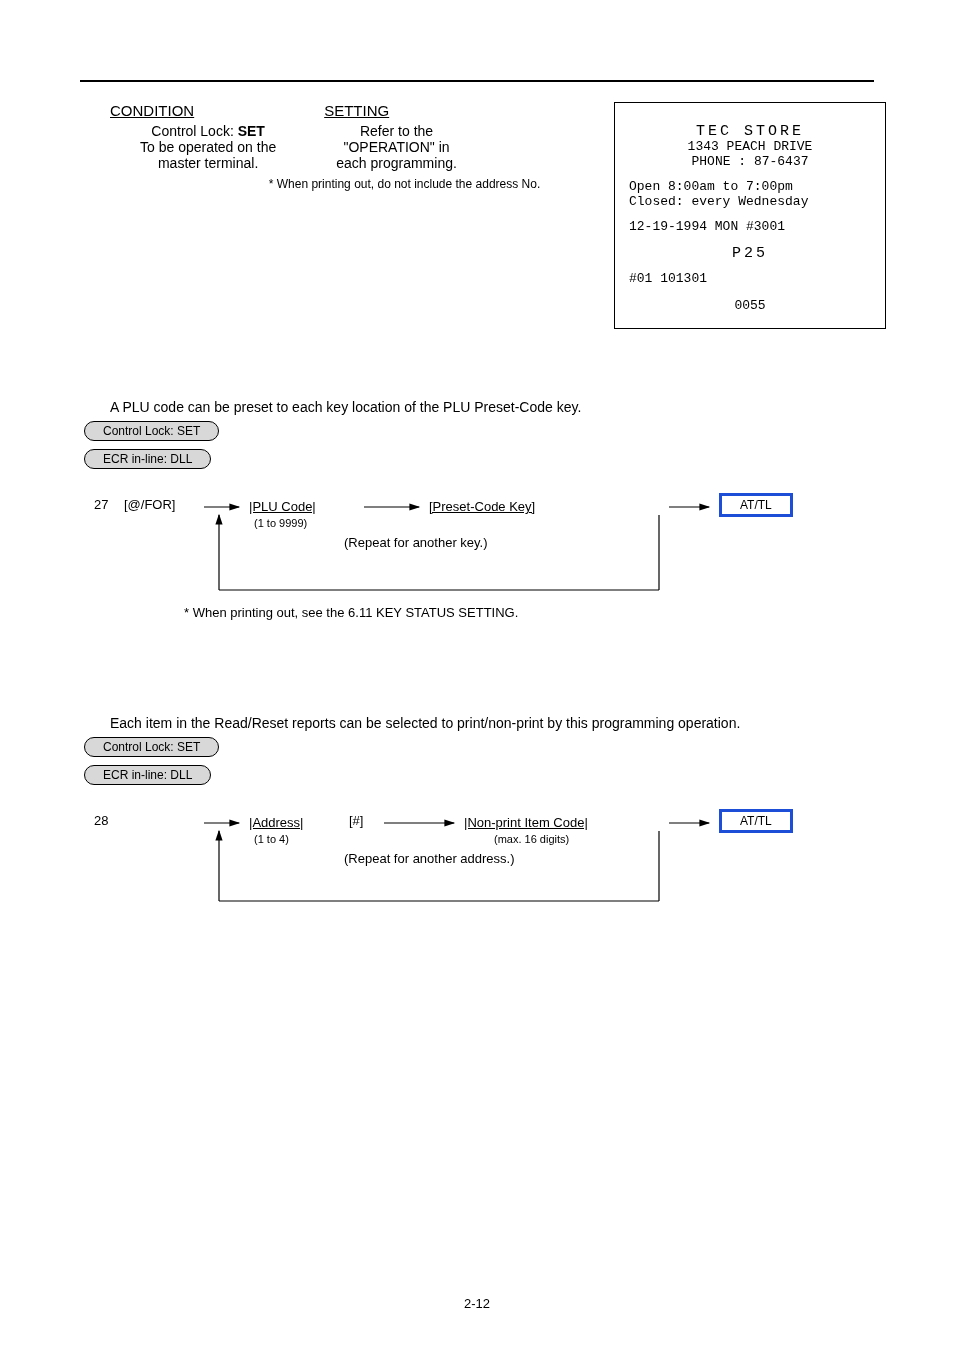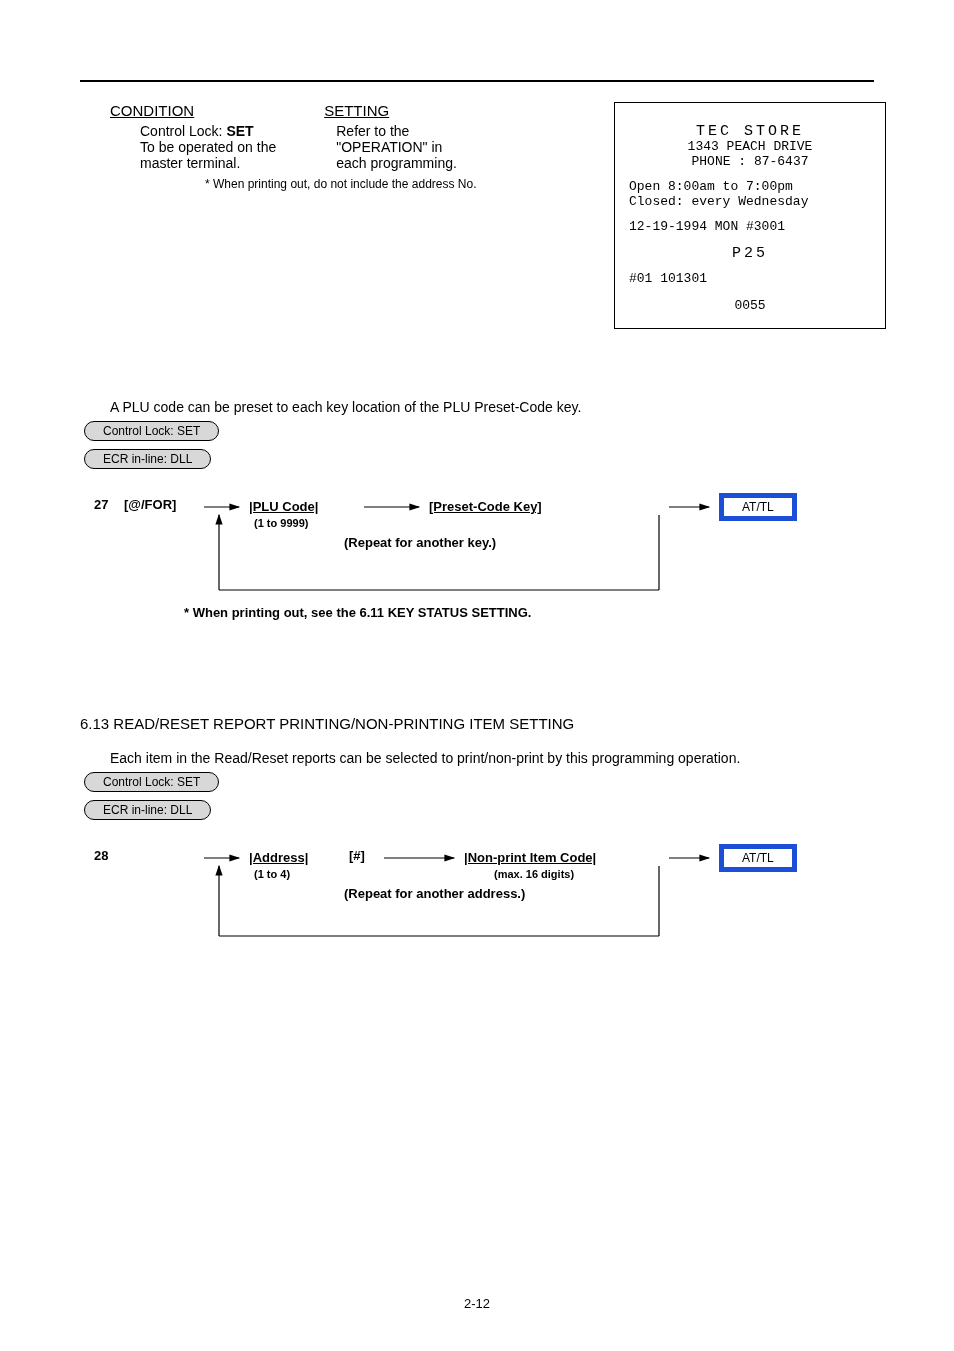--- a/index.html
+++ b/index.html
@@ -17,20 +17,21 @@
   }
   .hr-top {
     border-top: 2.5px solid #000;
     margin-top: 10px;
     margin-bottom: 20px;
   }
   .hdr-row { display: flex; }
   .hdr-left {
     flex: 1;
     padding-right: 10px;
+    text-align: center;
   }
   .hdr-right { width: 260px; }
   .section-row {
     display: flex;
     gap: 130px;
     padding-left: 30px;
     margin-bottom: 4px;
   }
   .underline {
     text-decoration: underline;
@@ -88,28 +89,27 @@
   }
   .flow-svg {
     position: absolute;
     left: 0; top: 0;
   }
   .flow-label {
     position: absolute;
     font-size: 13px;
     line-height: 1.2;
     white-space: nowrap;
-    font-weight: bold;
   }
   .flow-label-ul { text-decoration: underline; }
   .sublabel { font-size: 11px; }
 
   .key-box {
     display: inline-block;
-    border: 5px solid #1d4ed8;
+    border: 3px solid #1d4ed8;
     font-size: 12px;
     padding: 2px 18px;
     vertical-align: middle;
   }
 
   .footer {
     position: absolute;
     bottom: 40px;
     left: 0;
     width: 100%;
@@ -200,21 +200,20 @@
         <span class="key-box">AT/TL</span>
       </div>
 
       <div class="flow-label" style="left:260px; top:60px;">(Repeat for another key.)</div>
 
       <div class="flow-label" style="left:100px; top:130px;">* When printing out, see the 6.11 KEY STATUS SETTING.</div>
     </div>
   </div>
 
   <div class="block">
-    <h2>6.13 READ/RESET REPORT PRINTING/NON-PRINTING ITEM SETTING</h2>
     <div class="desc">Each item in the Read/Reset reports can be selected to print/non-print by this programming operation.</div>
 
     <div><span class="pill">Control Lock: SET</span></div>
     <div style="margin-top:2px;"><span class="pill">ECR in-line: DLL</span></div>
 
     <div class="flowwrap2">
       <svg class="flow-svg" width="720" height="160">
         <defs>
           <marker id="ah2" markerWidth="10" markerHeight="10" refX="8" refY="3" orient="auto">
             <path d="M0,0 L9,3 L0,6 Z" fill="#000"></path>

